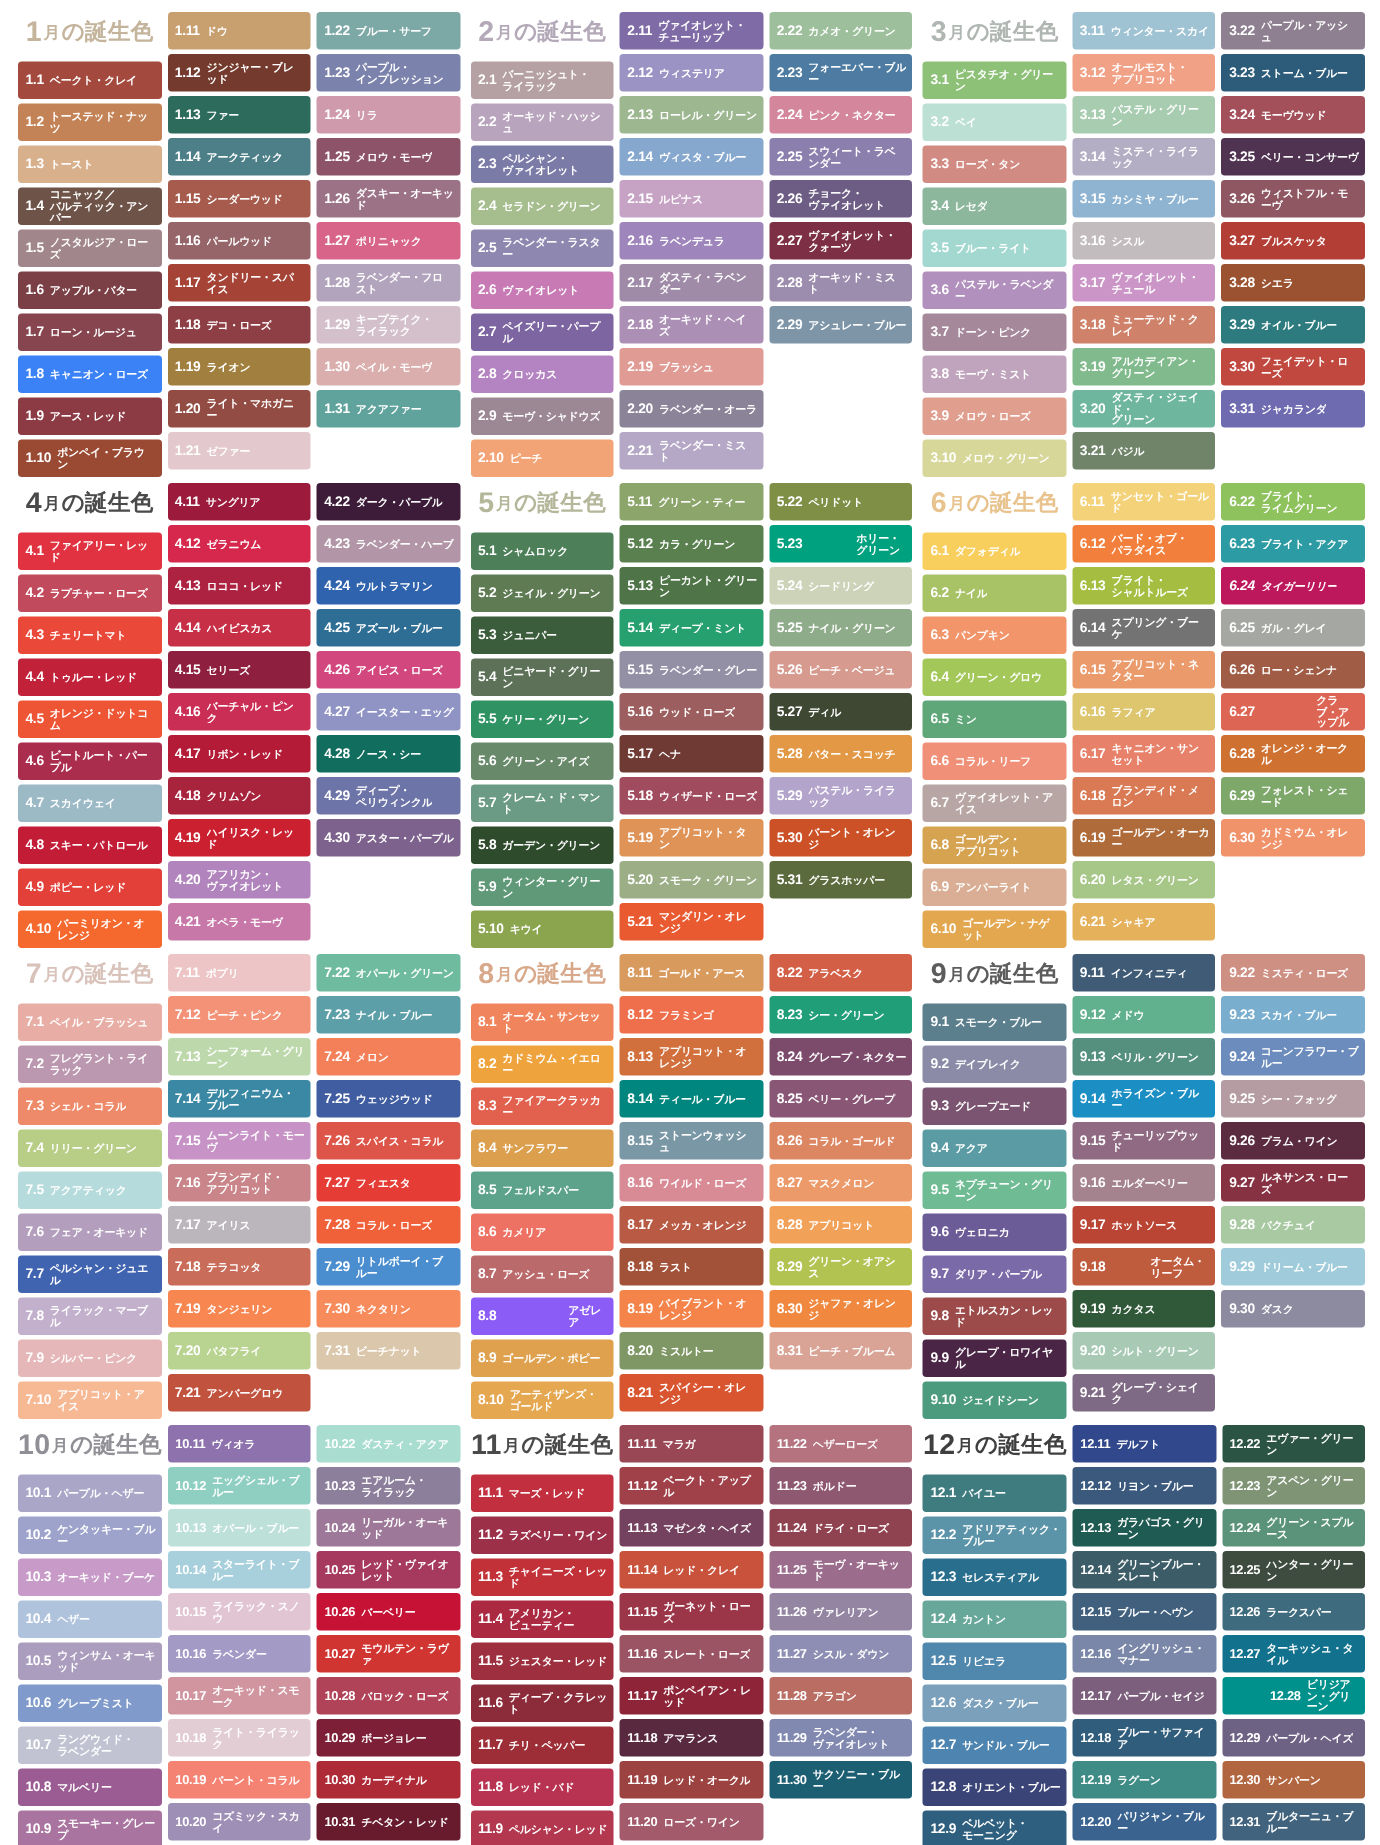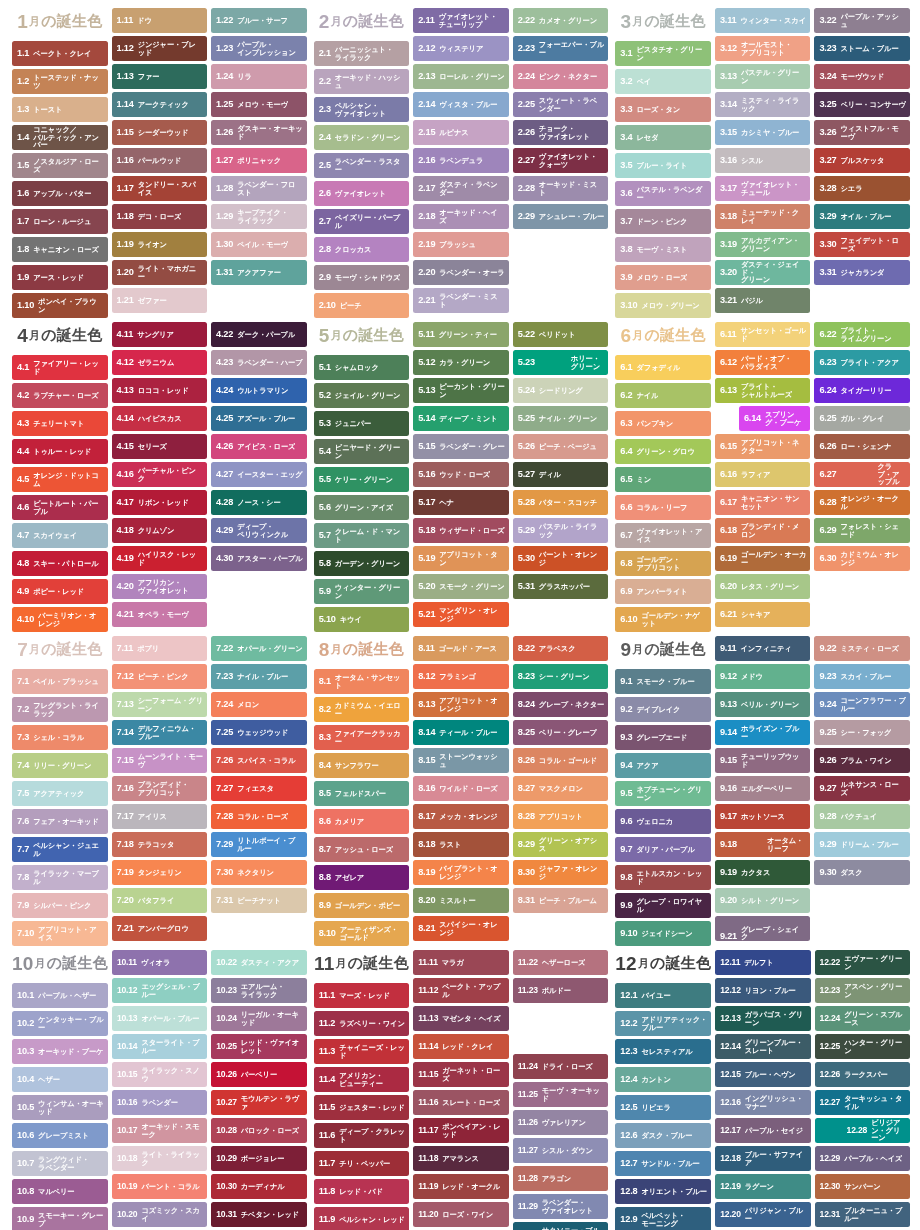--- a/index.html
+++ b/index.html
@@ -115,21 +115,21 @@
               <span class="nm lt">ノスタルジア・ローズ</span>
             </div>
             <div class="swatch" style="background: rgb(123, 64, 70);">
               <span class="code lt">1.6</span>
               <span class="nm lt">アップル・バター</span>
             </div>
             <div class="swatch" style="background: rgb(134, 69, 79);">
               <span class="code lt">1.7</span>
               <span class="nm lt">ローン・ルージュ</span>
             </div>
-            <div class="swatch" style="background: #737373;">
+            <div class="swatch" style="background: #3b82f6;">
               <span class="code lt">1.8</span>
               <span class="nm lt">キャニオン・ローズ</span>
             </div>
             <div class="swatch" style="background: rgb(140, 58, 67);">
               <span class="code lt">1.9</span>
               <span class="nm lt">アース・レッド</span>
             </div>
             <div class="swatch" style="background: rgb(154, 74, 51);">
               <span class="code lt">1.10</span>
               <span class="nm lt">ポンペイ・ブラウン</span>
@@ -824,21 +824,21 @@
               <span class="nm lt">サンセット・ゴールド</span>
             </div>
             <div class="swatch" style="background: rgb(242, 128, 60);">
               <span class="code lt">6.12</span>
               <span class="nm lt">バード・オブ・<br>パラダイス</span>
             </div>
             <div class="swatch" style="background: rgb(165, 189, 64);">
               <span class="code lt">6.13</span>
               <span class="nm lt">ブライト・<br>シャルトルーズ</span>
             </div>
-            <div class="swatch" style="background: #d946ef; margin-left: 24px;">
+            <div class="swatch" style="background: #737373;">
               <span class="code lt">6.14</span>
               <span class="nm lt">スプリング・ブーケ</span>
             </div>
             <div class="swatch" style="background: rgb(235, 154, 107);">
               <span class="code lt">6.15</span>
               <span class="nm lt">アプリコット・ネクター</span>
             </div>
             <div class="swatch" style="background: rgb(221, 198, 109);">
               <span class="code lt">6.16</span>
               <span class="nm lt">ラフィア</span>
@@ -866,21 +866,21 @@
           </div>
           <div class="col">
             <div class="swatch" style="background: rgb(142, 194, 92);">
               <span class="code lt">6.22</span>
               <span class="nm lt">ブライト・<br>ライムグリーン</span>
             </div>
             <div class="swatch" style="background: rgb(44, 155, 163);">
               <span class="code lt">6.23</span>
               <span class="nm lt">ブライト・アクア</span>
             </div>
-            <div class="swatch" style="background: #6d28d9;">
+            <div class="swatch" style="background: #be185d; font-style: italic;">
               <span class="code lt">6.24</span>
               <span class="nm lt">タイガーリリー</span>
             </div>
             <div class="swatch" style="background: rgb(165, 168, 162);">
               <span class="code lt">6.25</span>
               <span class="nm lt">ガル・グレイ</span>
             </div>
             <div class="swatch" style="background: rgb(161, 92, 69);">
               <span class="code lt">6.26</span>
               <span class="nm lt">ロー・シェンナ</span>
@@ -1072,21 +1072,21 @@
               <span class="nm lt">フェルドスパー</span>
             </div>
             <div class="swatch" style="background: rgb(238, 114, 99);">
               <span class="code lt">8.6</span>
               <span class="nm lt">カメリア</span>
             </div>
             <div class="swatch" style="background: rgb(187, 106, 107);">
               <span class="code lt">8.7</span>
               <span class="nm lt">アッシュ・ローズ</span>
             </div>
-            <div class="swatch" style="background: #701a75;">
+            <div class="swatch" style="background: #8b5cf6; gap: 44px;">
               <span class="code lt">8.8</span>
               <span class="nm lt">アゼレア</span>
             </div>
             <div class="swatch" style="background: rgb(224, 161, 78);">
               <span class="code lt">8.9</span>
               <span class="nm lt">ゴールデン・ポピー</span>
             </div>
             <div class="swatch" style="background: rgb(229, 167, 80);">
               <span class="code lt">8.10</span>
               <span class="nm lt">アーティザンズ・<br>ゴールド</span>
@@ -1265,21 +1265,21 @@
               <span class="nm lt">オータム・リーフ</span>
             </div>
             <div class="swatch" style="background: rgb(47, 89, 56);">
               <span class="code lt">9.19</span>
               <span class="nm lt">カクタス</span>
             </div>
             <div class="swatch" style="background: rgb(168, 202, 180);">
               <span class="code lt">9.20</span>
               <span class="nm lt">シルト・グリーン</span>
             </div>
-            <div class="swatch" style="background: rgb(127, 106, 133); align-items: flex-end;">
+            <div class="swatch" style="background: rgb(127, 106, 133);">
               <span class="code lt">9.21</span>
               <span class="nm lt">グレープ・シェイク</span>
             </div>
           </div>
           <div class="col">
             <div class="swatch" style="background: rgb(207, 144, 132);">
               <span class="code lt">9.22</span>
               <span class="nm lt">ミスティ・ローズ</span>
             </div>
             <div class="swatch" style="background: rgb(121, 174, 206);">
@@ -1537,21 +1537,21 @@
           </div>
           <div class="col">
             <div class="swatch wide" style="background: rgb(181, 114, 127);">
               <span class="code lt">11.22</span>
               <span class="nm lt">ヘザーローズ</span>
             </div>
             <div class="swatch wide" style="background: rgb(142, 88, 112);">
               <span class="code lt">11.23</span>
               <span class="nm lt">ボルドー</span>
             </div>
-            <div class="swatch wide" style="background: rgb(143, 66, 79); margin-top: 48px;">
+            <div class="swatch wide" style="background: rgb(143, 66, 79);">
               <span class="code lt">11.24</span>
               <span class="nm lt">ドライ・ローズ</span>
             </div>
             <div class="swatch wide" style="background: rgb(156, 108, 140);">
               <span class="code lt">11.25</span>
               <span class="nm lt">モーヴ・オーキッド</span>
             </div>
             <div class="swatch wide" style="background: rgb(148, 133, 163);">
               <span class="code lt">11.26</span>
               <span class="nm lt">ヴァレリアン</span>

